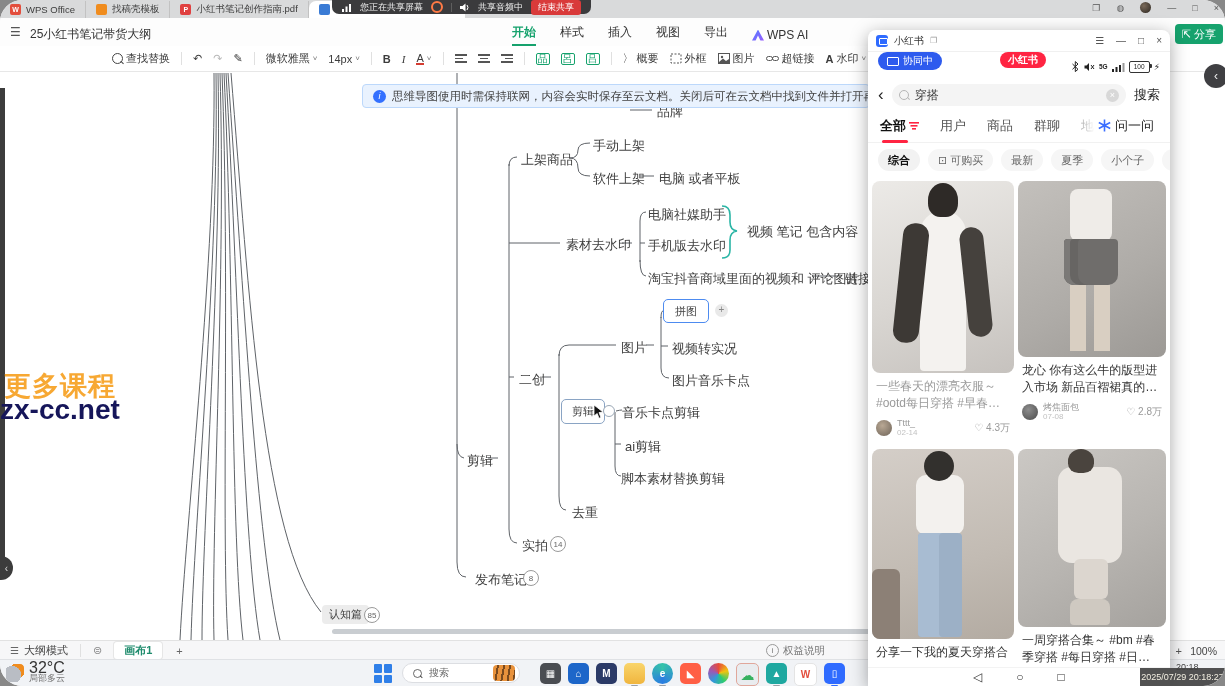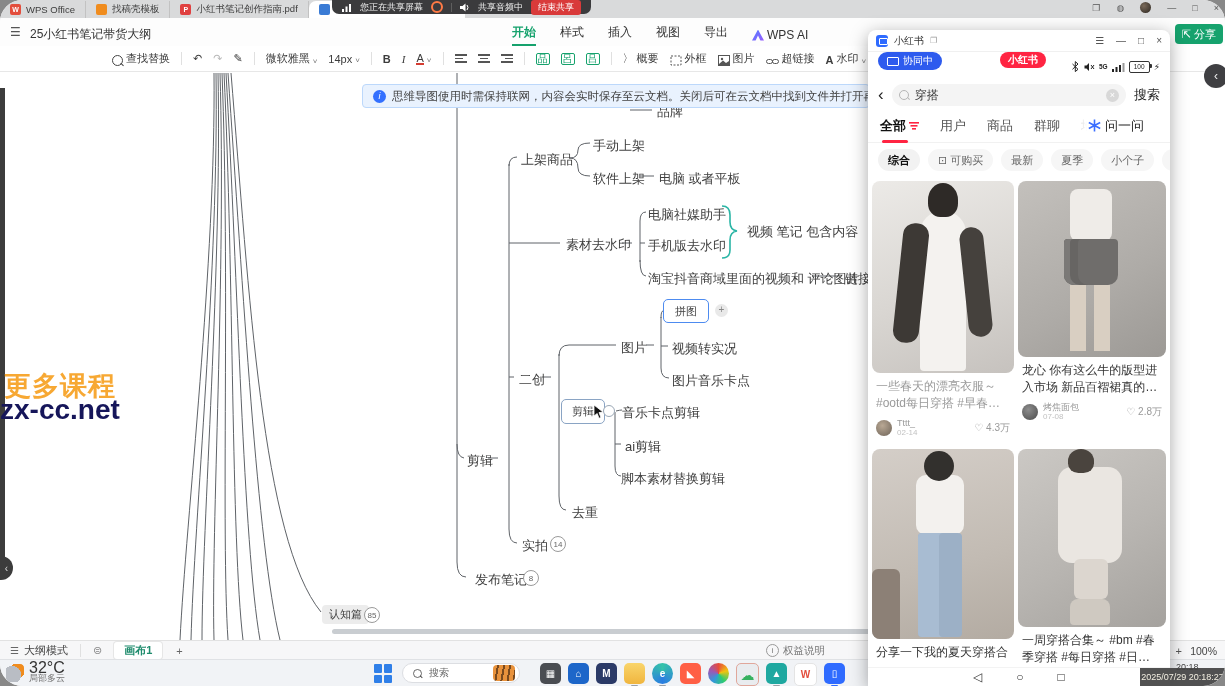--- a/index.html
+++ b/index.html
@@ -22,21 +22,21 @@
   
   .titlerow{position:absolute;left:0;top:18px;width:1225px;height:28px;background:#fdfdfd;z-index:9;}
   .doctitle{position:absolute;left:30px;top:8px;font-size:12px;color:#333;}
   .hamb{position:absolute;left:10px;top:7px;color:#555;font-size:12px;}
   .menus{position:absolute;left:512px;top:6px;display:flex;gap:24px;font-size:12px;color:#333;}
   .menu-active{color:#16a26d;font-weight:bold;border-bottom:2px solid #16a26d;padding-bottom:3px;}
   .ailogo{width:12px;height:11px;background:linear-gradient(135deg,#4f7dff,#9b5cff);clip-path:polygon(0 100%,50% 0,100% 100%,70% 100%,50% 55%,30% 100%);display:inline-block;margin-right:3px;}
   .sharebtn{position:absolute;right:2px;top:6px;width:48px;height:20px;background:#16a26d;color:#fff;border-radius:4px;font-size:11px;display:flex;align-items:center;justify-content:center;gap:3px;z-index:9;}
   
   .toolbar{position:absolute;left:0;top:46px;width:1225px;height:26px;background:#fff;border-bottom:1px solid #e7e7e7;display:flex;align-items:center;font-size:11px;color:#3c3c3c;padding-left:112px;box-sizing:border-box;z-index:8;}
-  .tbi{display:flex;align-items:flex-end;gap:3px;margin-right:11px;white-space:nowrap;}
+  .tbi{display:flex;align-items:center;gap:3px;margin-right:11px;white-space:nowrap;}
   .tdiv{width:1px;height:13px;background:#e0e0e0;margin-right:11px;}
   .mag{width:9px;height:9px;border:1.3px solid #444;border-radius:50%;position:relative;}
   .mag:after{content:"";position:absolute;left:7px;top:8px;width:4px;height:1.3px;background:#444;transform:rotate(45deg);}
   .bold{font-weight:bold;}
   .ital{font-style:italic;font-family:"Liberation Serif",serif;}
   .aund{border-bottom:2px solid #d43c31;line-height:10px;}
   .alico{display:inline-block;width:12px;}
   .alico span{display:block;height:1.4px;background:#555;margin:2px 0;}
   .tealico{color:#16a26d;font-size:10px;border:1px solid #16a26d;border-radius:2px;padding:0 1px;line-height:10px;}
   .chev{font-size:8px;color:#777;}
@@ -90,21 +90,21 @@
   .psearchrow{height:28px;display:flex;align-items:center;gap:8px;padding:0 10px;}
   .backchev{font-size:17px;color:#222;line-height:20px;}
   .spill{flex:1;height:22px;background:#f4f4f4;border-radius:12px;display:flex;align-items:center;gap:6px;padding:0 7px;font-size:12px;color:#333;}
   .sglass{width:8px;height:8px;border:1.4px solid #b6b6b6;border-radius:50%;position:relative;flex:0 0 auto;}
   .sglass:after{content:"";position:absolute;left:7px;top:7px;width:3px;height:1.4px;background:#b6b6b6;transform:rotate(45deg);}
   .sclear{margin-left:auto;width:13px;height:13px;border-radius:50%;background:#d8d8d8;color:#fff;font-size:9px;line-height:13px;text-align:center;}
   .ssubmit{font-size:13px;color:#222;}
   .ptabs{height:33px;display:flex;align-items:center;gap:21px;padding:0 12px;border-bottom:1px solid #f1f1f1;font-size:13px;color:#555;position:relative;}
   .ptab-active{color:#111;font-weight:bold;position:relative;display:flex;align-items:center;gap:3px;}
   .ptab-active .und{position:absolute;left:2px;bottom:-8px;width:26px;height:3px;border-radius:2px;background:#ff2442;}
-  .askfade{position:absolute;right:0;top:0;height:100%;width:86px;background:linear-gradient(90deg,rgba(255,255,255,0),#fff 26%);display:flex;align-items:center;gap:4px;justify-content:flex-end;padding-right:26px;color:#222;font-size:13px;}
+  .askfade{position:absolute;right:0;top:0;height:100%;width:86px;background:linear-gradient(90deg,rgba(255,255,255,0),#fff 26%);display:flex;align-items:center;gap:4px;justify-content:flex-end;padding-right:16px;color:#222;font-size:13px;}
   .pfilters{height:34px;display:flex;align-items:center;gap:8px;padding:0 10px;overflow:hidden;}
   .fpill{height:22px;border-radius:11px;background:#f6f6f6;color:#666;font-size:11px;display:flex;align-items:center;gap:3px;padding:0 10px;white-space:nowrap;}
   .fpill.on{color:#111;font-weight:bold;background:#f2f2f2;}
   .feed{position:relative;height:492px;background:#fff;}
   .card{position:absolute;background:#fff;border-radius:8px;}
   .cimg{width:100%;border-radius:8px;position:relative;overflow:hidden;}
   .ctitle{font-size:12px;line-height:17px;color:#333;padding:5px 4px 0 4px;}
   .ctitle.dim{color:#9a9a9a;}
   .cfoot{display:flex;align-items:center;gap:5px;padding:6px 4px 0 4px;}
   .cavatar{width:16px;height:16px;border-radius:50%;background:radial-gradient(circle at 40% 35%,#b9a894,#6e6358);}

